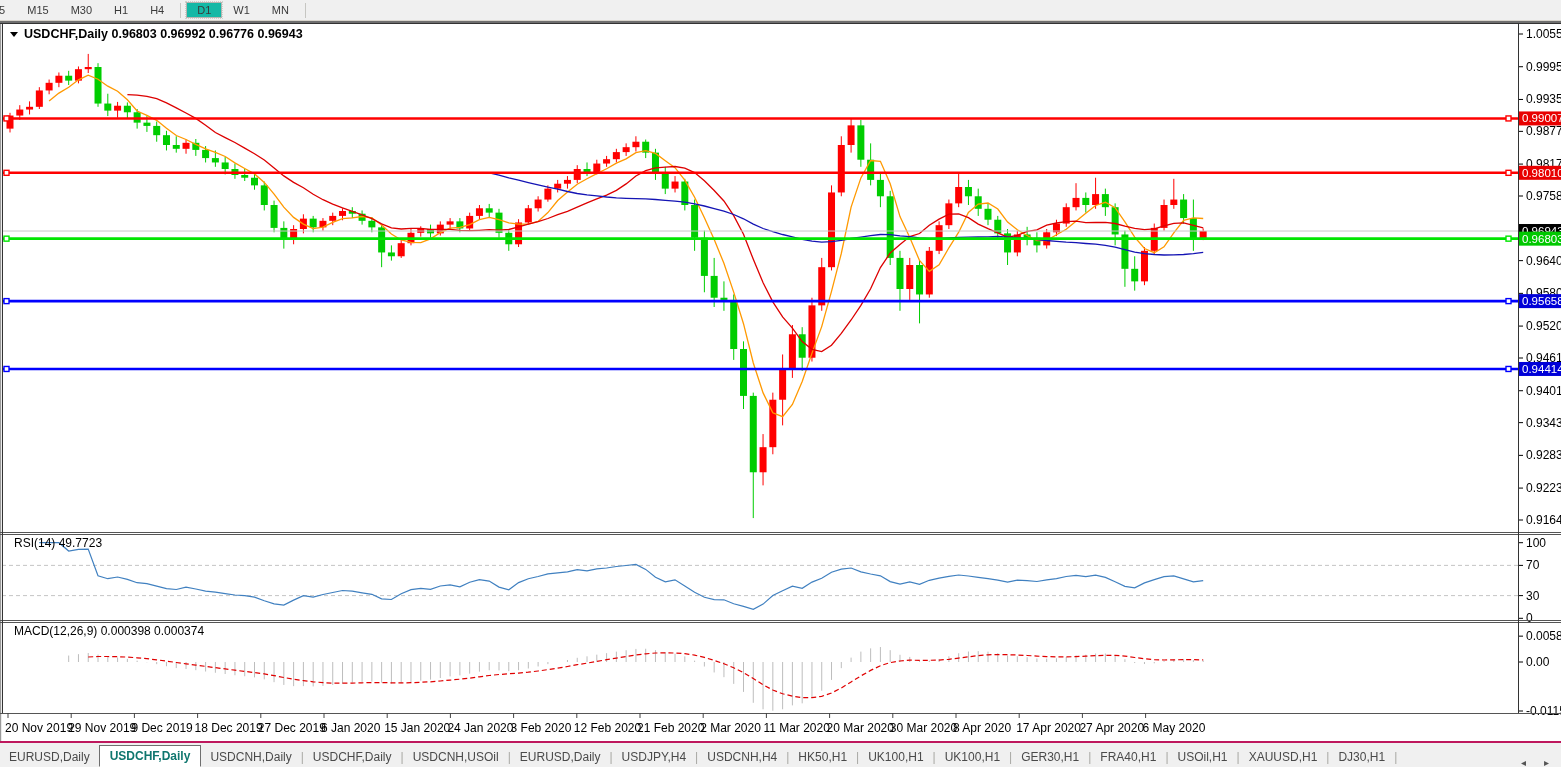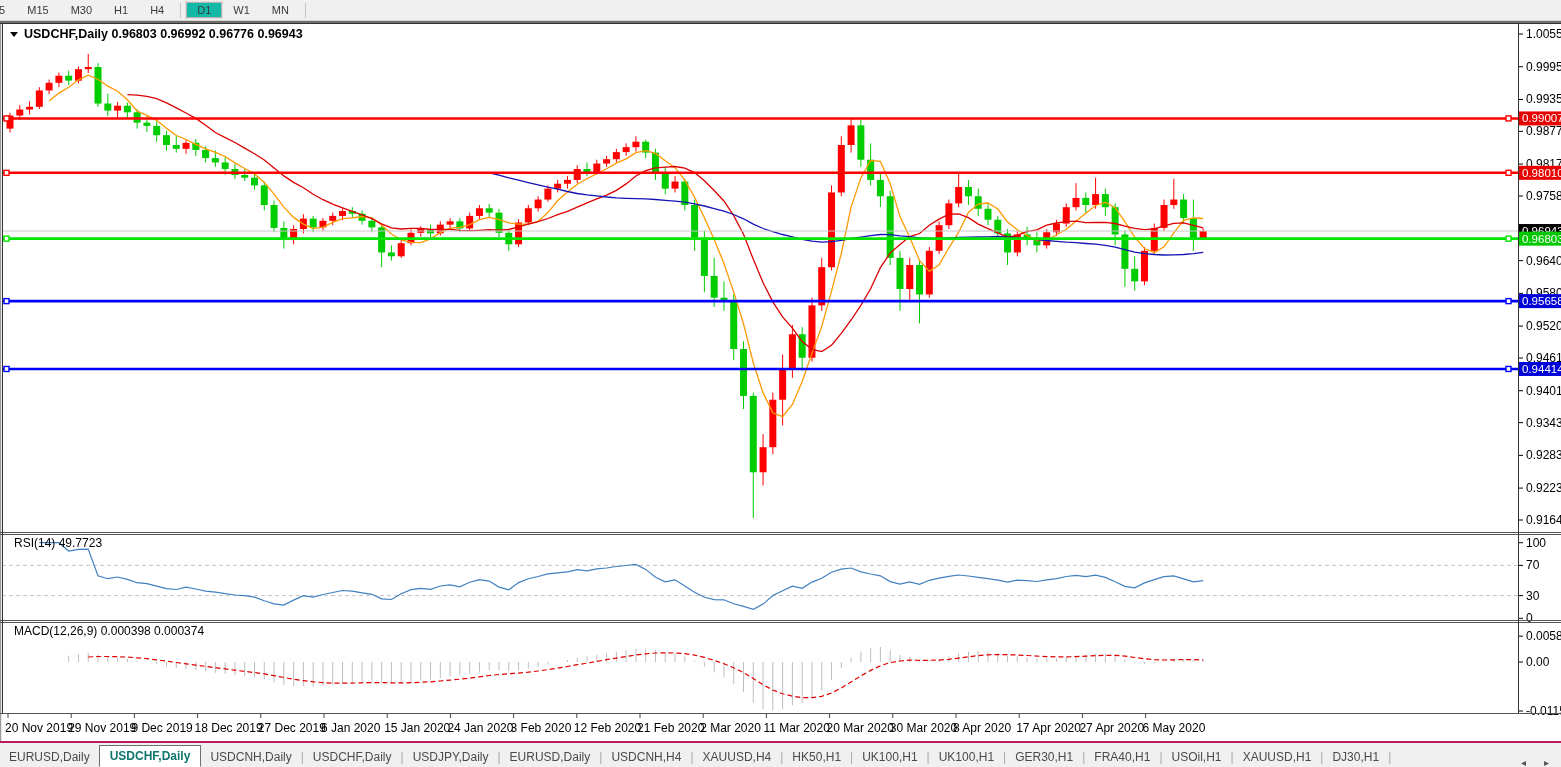--- a/index.html
+++ b/index.html
@@ -569,27 +569,27 @@
 </div>
 
 <div id="tabbar">
   <div id="tabs-host" style="display:flex;align-items:center">
       <div class="tab">EURUSD,Daily</div>
       <div class="tab active">USDCHF,Daily</div>
       <div class="tab">USDCNH,Daily</div>
       <span class="tab-sep">|</span>
       <div class="tab">USDCHF,Daily</div>
       <span class="tab-sep">|</span>
-      <div class="tab">USDJPY,Daily</div>
+      <div class="tab">USDCNH,USOil</div>
       <span class="tab-sep">|</span>
       <div class="tab">EURUSD,Daily</div>
       <span class="tab-sep">|</span>
+      <div class="tab">USDJPY,H4</div>
+      <span class="tab-sep">|</span>
       <div class="tab">USDCNH,H4</div>
-      <span class="tab-sep">|</span>
-      <div class="tab">XAUUSD,H4</div>
       <span class="tab-sep">|</span>
       <div class="tab">HK50,H1</div>
       <span class="tab-sep">|</span>
       <div class="tab">UK100,H1</div>
       <span class="tab-sep">|</span>
       <div class="tab">UK100,H1</div>
       <span class="tab-sep">|</span>
       <div class="tab">GER30,H1</div>
       <span class="tab-sep">|</span>
       <div class="tab">FRA40,H1</div>

